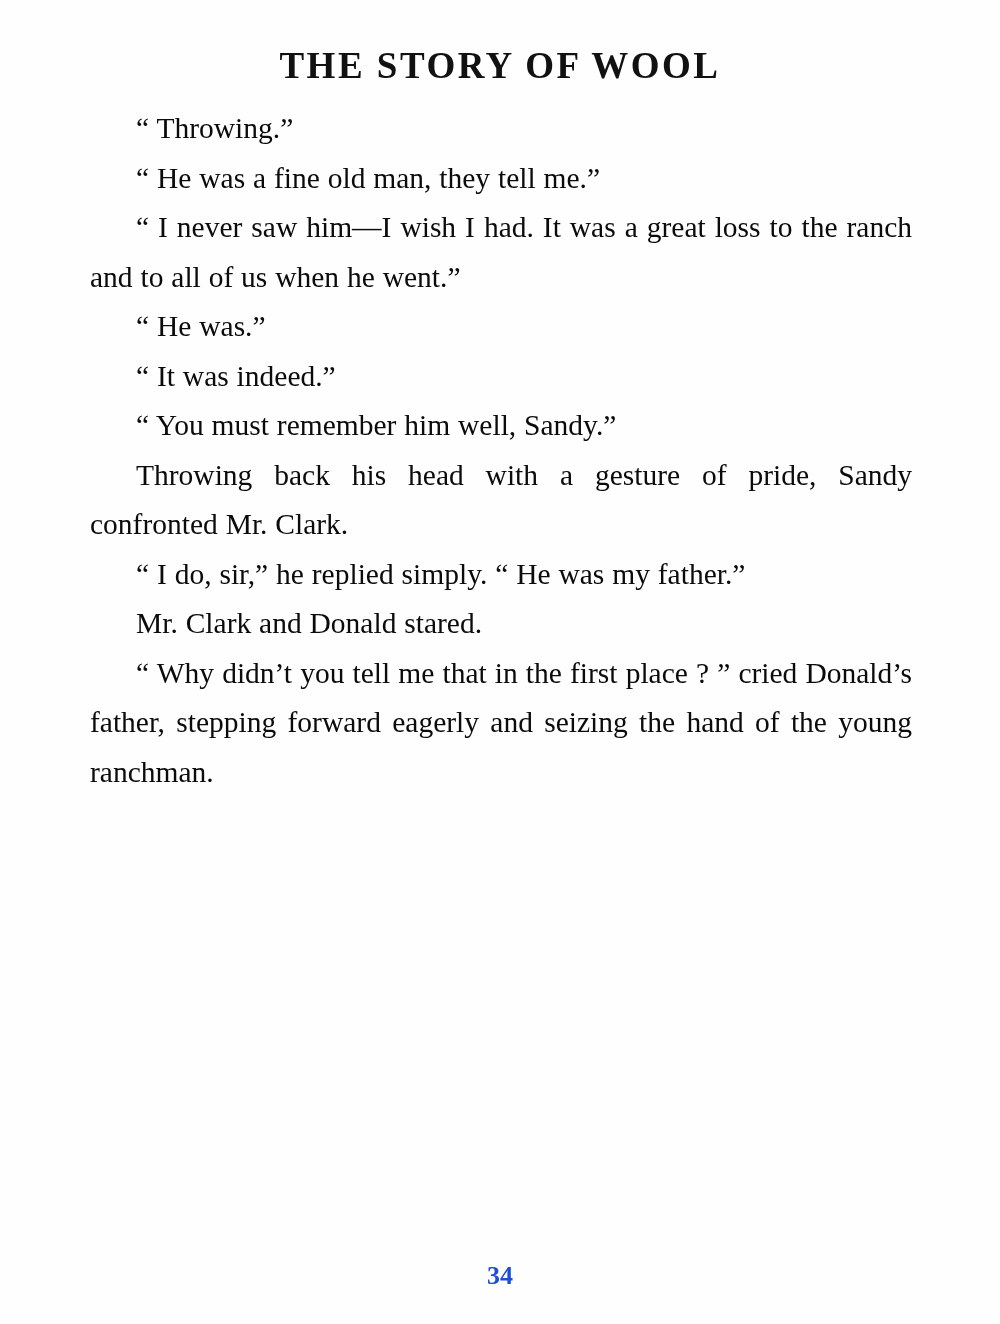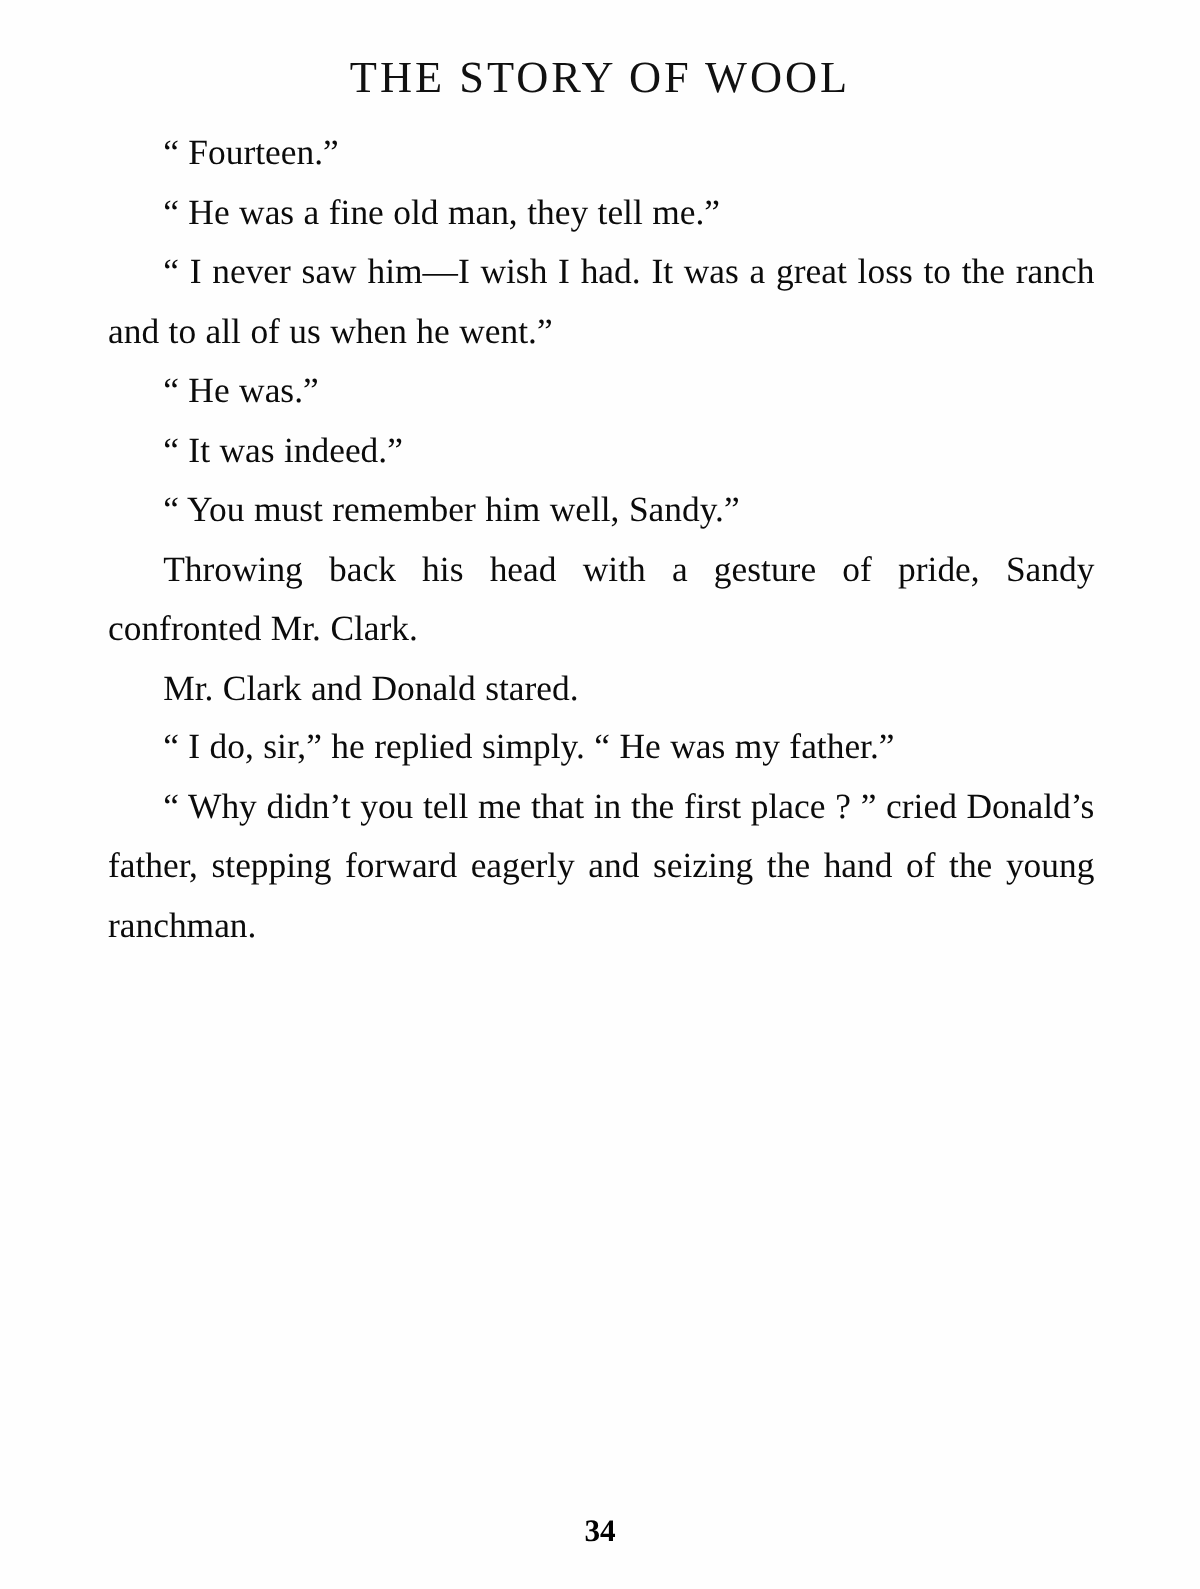--- a/index.html
+++ b/index.html
@@ -17,21 +17,21 @@
     overflow: hidden;
   }
   .page-header {
     position: absolute;
     top: 44px;
     left: 0;
     width: 100%;
     text-align: center;
     font-size: 37px;
     letter-spacing: 2.5px;
-    font-weight: 400;
+    font-weight: 700;
     color: #111;
   }
   .body-text {
     position: absolute;
     top: 104px;
     left: 90px;
     width: 822px;
   }
   .para {
     margin: 0 0 0 0;
@@ -49,38 +49,38 @@
     text-align-last: left;
   }
   .folio {
     position: absolute;
     bottom: 33px;
     left: 0;
     width: 100%;
     text-align: center;
     font-size: 26px;
     font-weight: 700;
-    color: #000000;
+    color: #1d4ed8;
   }
 </style>
 </head>
 <body>
 
 <div class="page">
 
   <div class="page-header">THE STORY OF WOOL</div>
 
   <div class="body-text">
-    <p class="para nojust">“ Fourteen.”</p>
+    <p class="para nojust">“ Throwing.”</p>
     <p class="para nojust">“ He was a fine old man, they tell me.”</p>
     <p class="para last-line-left">“ I never saw him—I wish I had.  It was a great loss to the ranch and to all of us when he went.”</p>
     <p class="para nojust">“ He was.”</p>
     <p class="para nojust">“ It was indeed.”</p>
     <p class="para nojust">“ You must remember him well, Sandy.”</p>
     <p class="para last-line-left">Throwing back his head with a gesture of pride, Sandy confronted Mr. Clark.</p>
+    <p class="para last-line-left">“ I do, sir,” he replied simply.  “ He was my father.”</p>
     <p class="para nojust">Mr. Clark and Donald stared.</p>
-    <p class="para last-line-left">“ I do, sir,” he replied simply.  “ He was my father.”</p>
     <p class="para last-line-left">“ Why didn’t you tell me that in the first place ? ” cried Donald’s father, stepping forward eagerly and seizing the hand of the young ranchman.</p>
   </div>
 
   <div class="folio">34</div>
 
 </div>
 
 </body></html>

